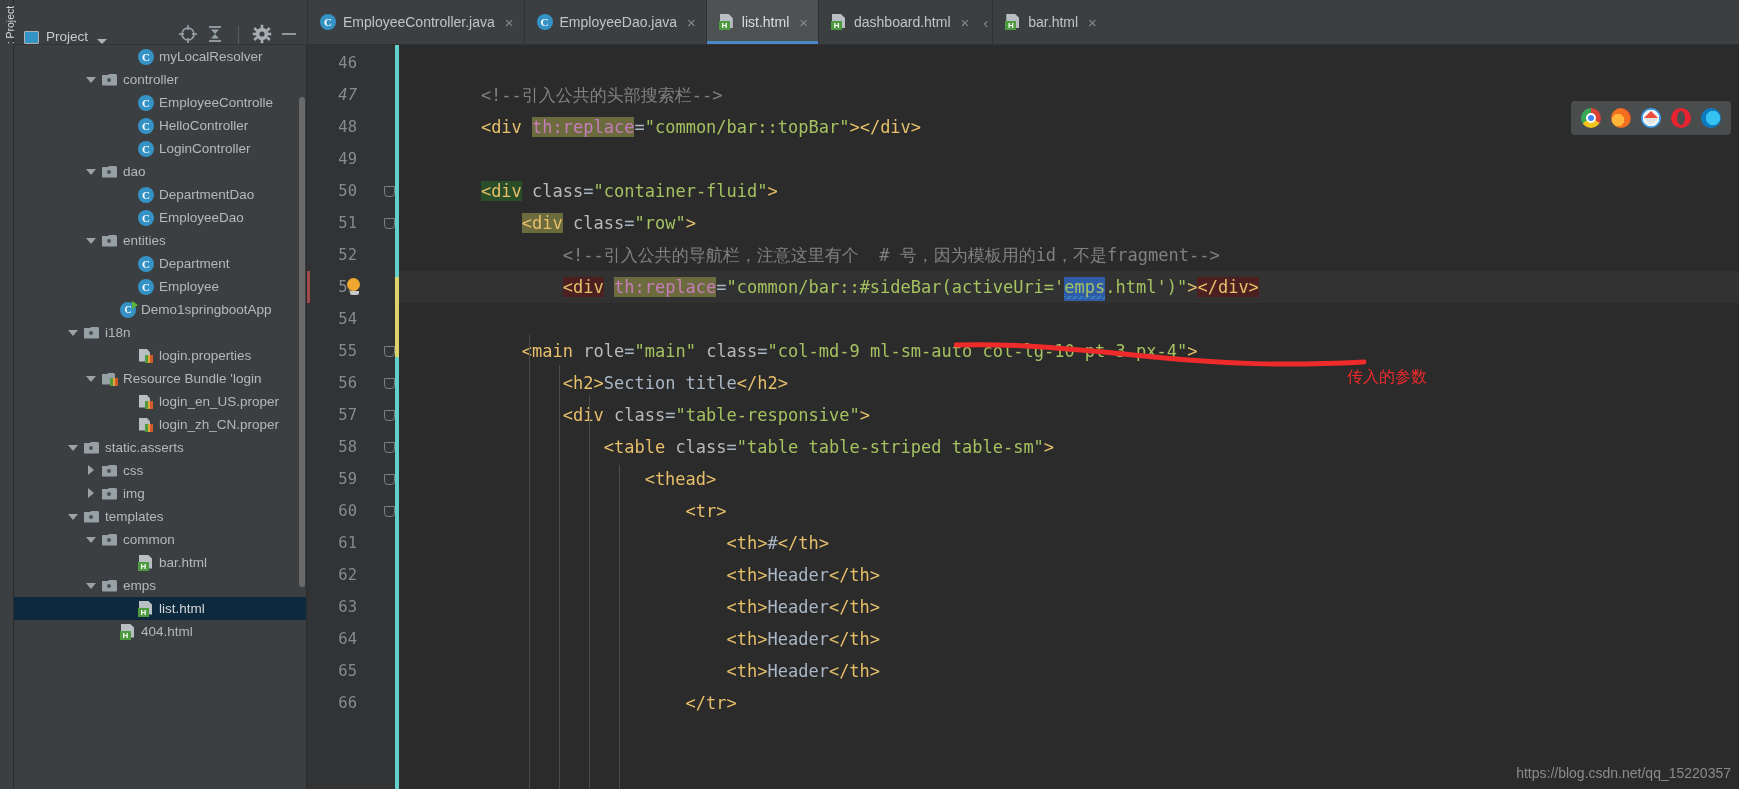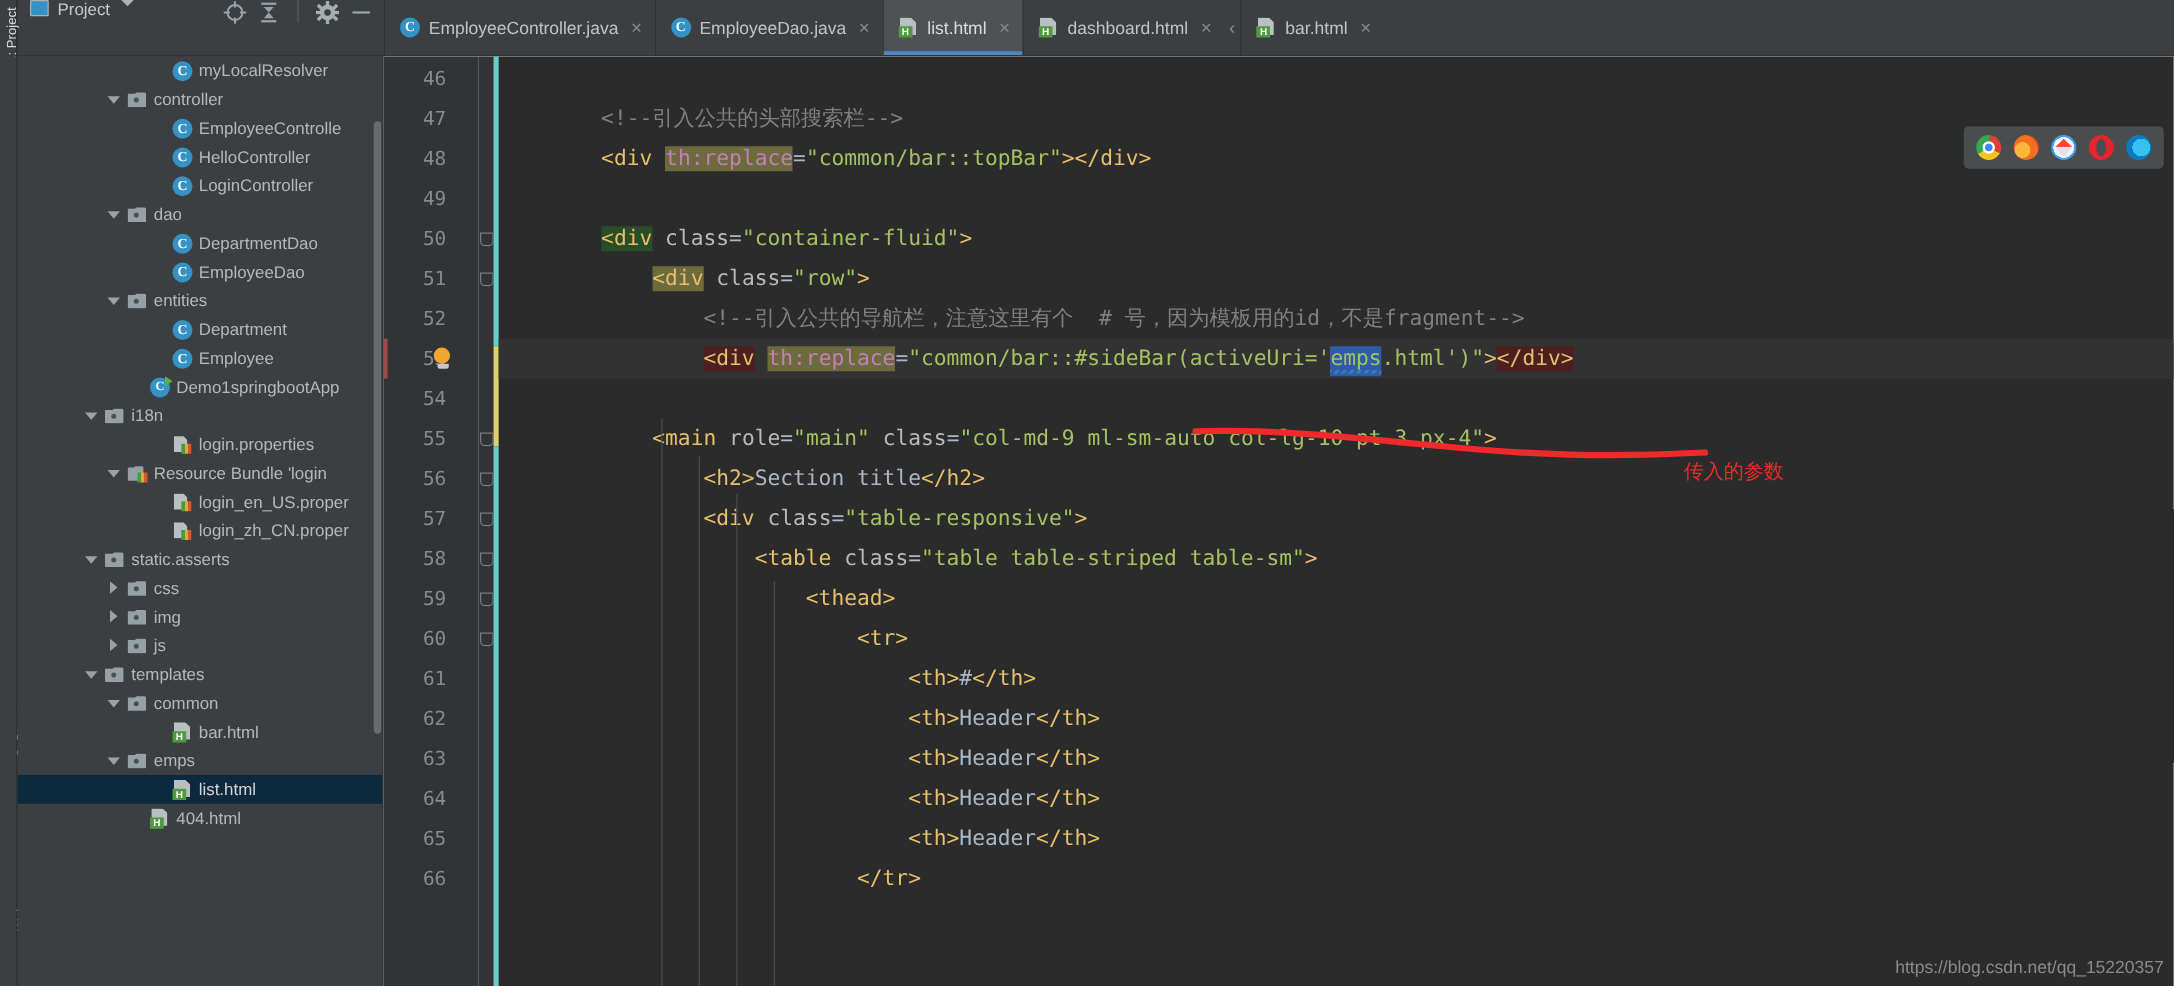--- a/index.html
+++ b/index.html
@@ -23,21 +23,21 @@
   .vtab {
     position: absolute; left: -17px; top: 22px;
     width: 54px; text-align: center;
     transform: rotate(-90deg); transform-origin: center;
     font-size: 10.5px; color: #b8b8b8; white-space: nowrap;
   }
   .vtab.sel { color: #d8d8d8; }
 
   .projhead {
     width: 293px; flex: 0 0 293px;
-    display: flex; align-items: flex-start; gap: 7px;
+    display: flex; align-items: flex-end; gap: 7px;
     padding: 0 8px 0 10px;
     background: #3c3f41; border-bottom: 1px solid #323232;
   }
   .proj-ico { width: 15px; height: 13px; border: 1.5px solid #b0b0b0; border-radius: 1px; background: #3592c4; }
   .projhead .ptitle { font-size: 13.5px; color: #c9c9c9; }
   .caret-dn { width: 0; height: 0; border-left: 5px solid transparent; border-right: 5px solid transparent; border-top: 5px solid #b2b2b2; margin-left: 2px; }
   .spacer { flex: 1 1 auto; }
   .tool-ico { width: 20px; height: 20px; position: relative; opacity: .85; }
   .sep-v { width: 1px; height: 18px; background: #5a5a5a; margin: 0 6px; }
 
@@ -438,25 +438,20 @@
           <div class="node" style="padding-left: 72px;">
             <span class="twisty closed"></span>
             <span class="ic ic-folder"></span>
             <span>css</span>
           </div>
           <div class="node" style="padding-left: 72px;">
             <span class="twisty closed"></span>
             <span class="ic ic-folder"></span>
             <span>img</span>
           </div>
-          <div class="node" style="padding-left: 72px;">
-            <span class="twisty closed"></span>
-            <span class="ic ic-folder"></span>
-            <span>js</span>
-          </div>
           <div class="node" style="padding-left: 54px;">
             <span class="twisty open"></span>
             <span class="ic ic-folder"></span>
             <span>templates</span>
           </div>
           <div class="node" style="padding-left: 72px;">
             <span class="twisty open"></span>
             <span class="ic ic-folder"></span>
             <span>common</span>
           </div>
@@ -481,21 +476,21 @@
             <span>404.html</span>
           </div>
         </div>
       <div class="tree-scroll"></div>
     </div>
 
     <div class="editor">
       <div class="gutter">
         <div id="gutter-rows">
             <div class="ln" style="top: 2px;">46</div>
-            <div class="ln" style="top: 34px;">47</div>
+            <div class="ln" style="top: 34px; font-style: italic;">47</div>
             <div class="ln" style="top: 66px;">48</div>
             <div class="ln" style="top: 98px;">49</div>
             <div class="ln" style="top: 130px;">50</div>
             <div class="ln" style="top: 162px;">51</div>
             <div class="ln" style="top: 194px;">52</div>
             <div class="ln" style="top: 226px;">53</div>
             <div class="err-mark" style="top: 226px; height: 32px;"></div>
             <div class="bulb" style="top: 233px;">
               <div class="glass"></div>
               <div class="base"></div>

